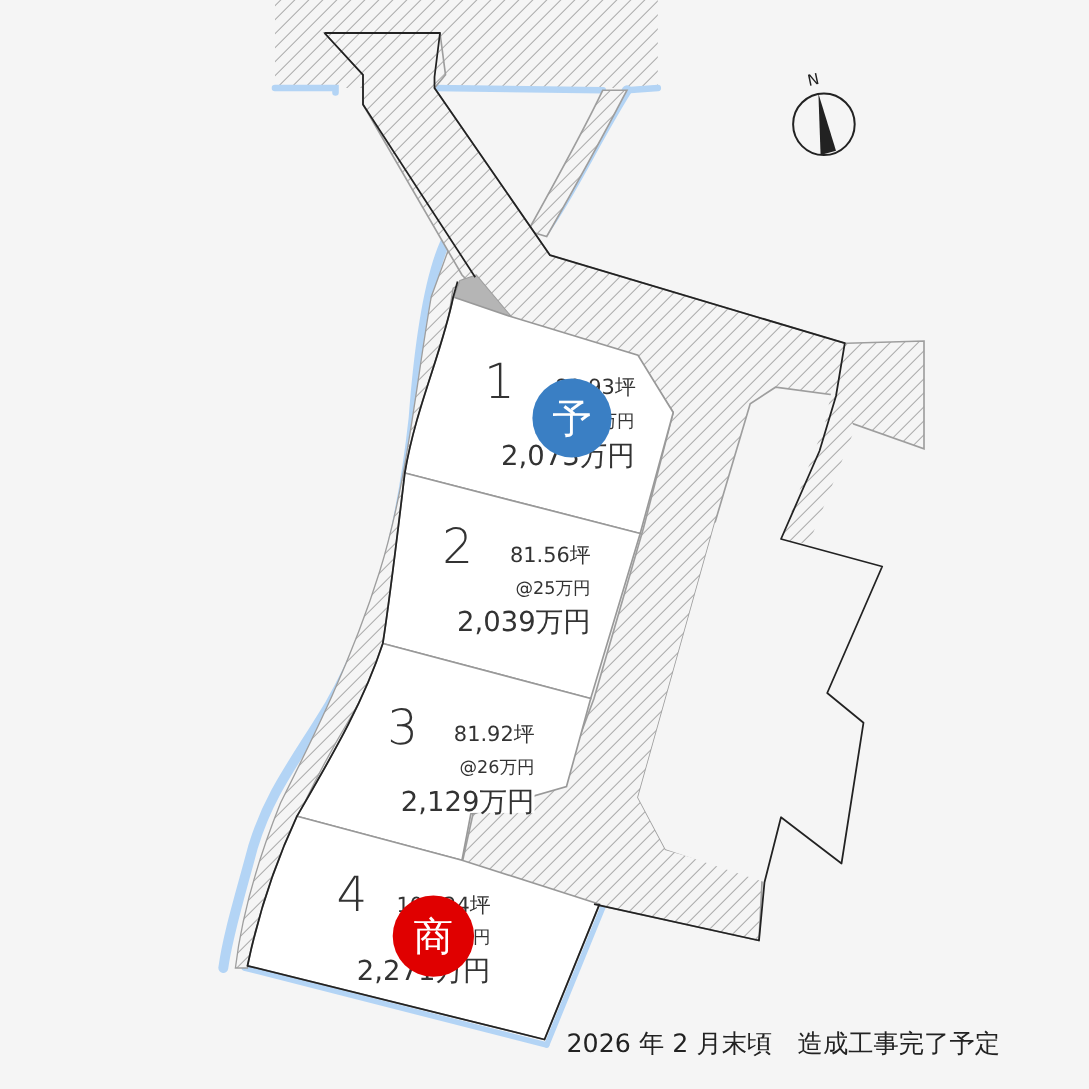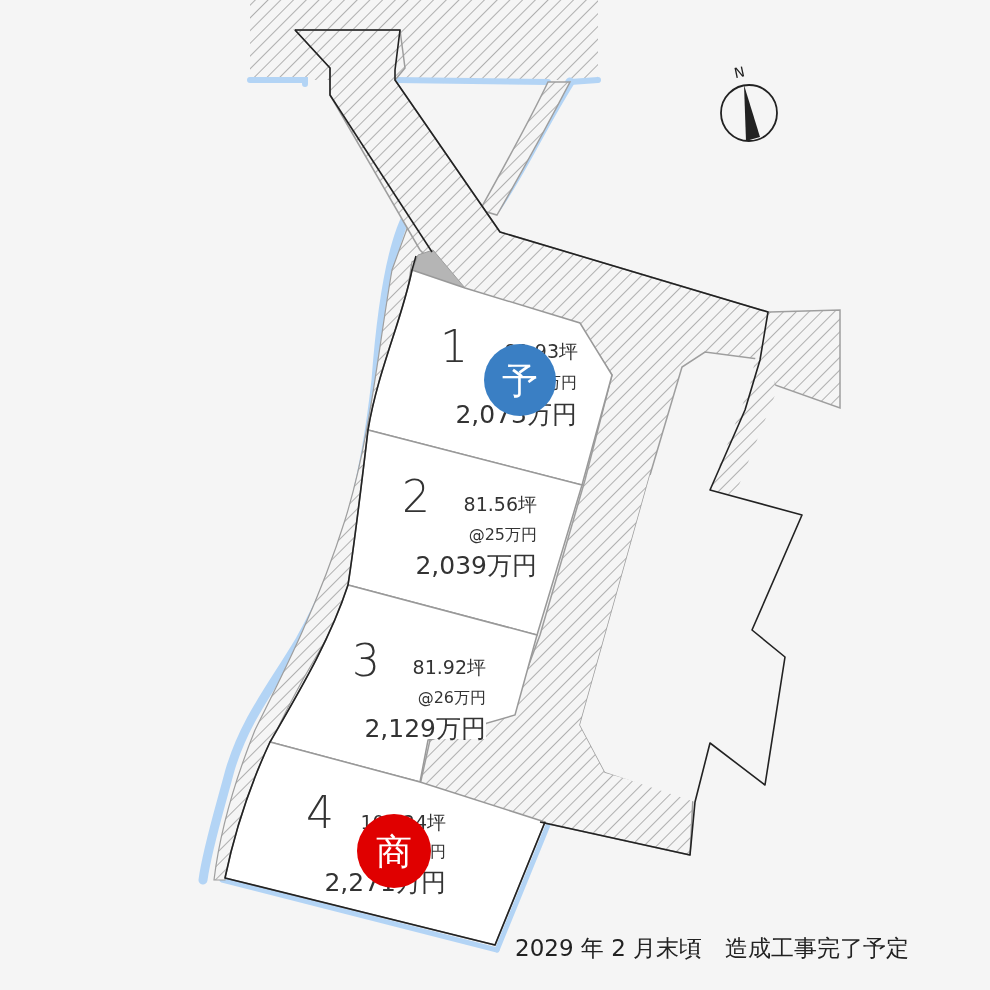--- a/index.html
+++ b/index.html
@@ -101,13 +101,13 @@
     <text class="badge-text" x="394" y="864" text-anchor="middle">商</text>
   </g>
 
   <g>
     <text class="compass-n" x="734" y="77" transform="rotate(-12 740 72)">N</text>
     <circle cx="749" cy="113" r="28" fill="none" stroke="#222" stroke-width="1.8"></circle>
     <path d="M744 85 L760 137 L746 141 Z" fill="#222"></path>
   </g>
 </svg>
 
-<div class="schedule">2029 年 2 月末頃　造成工事完了予定</div>
+<div class="schedule">2026 年 2 月末頃　造成工事完了予定</div>
 
 </body></html>

